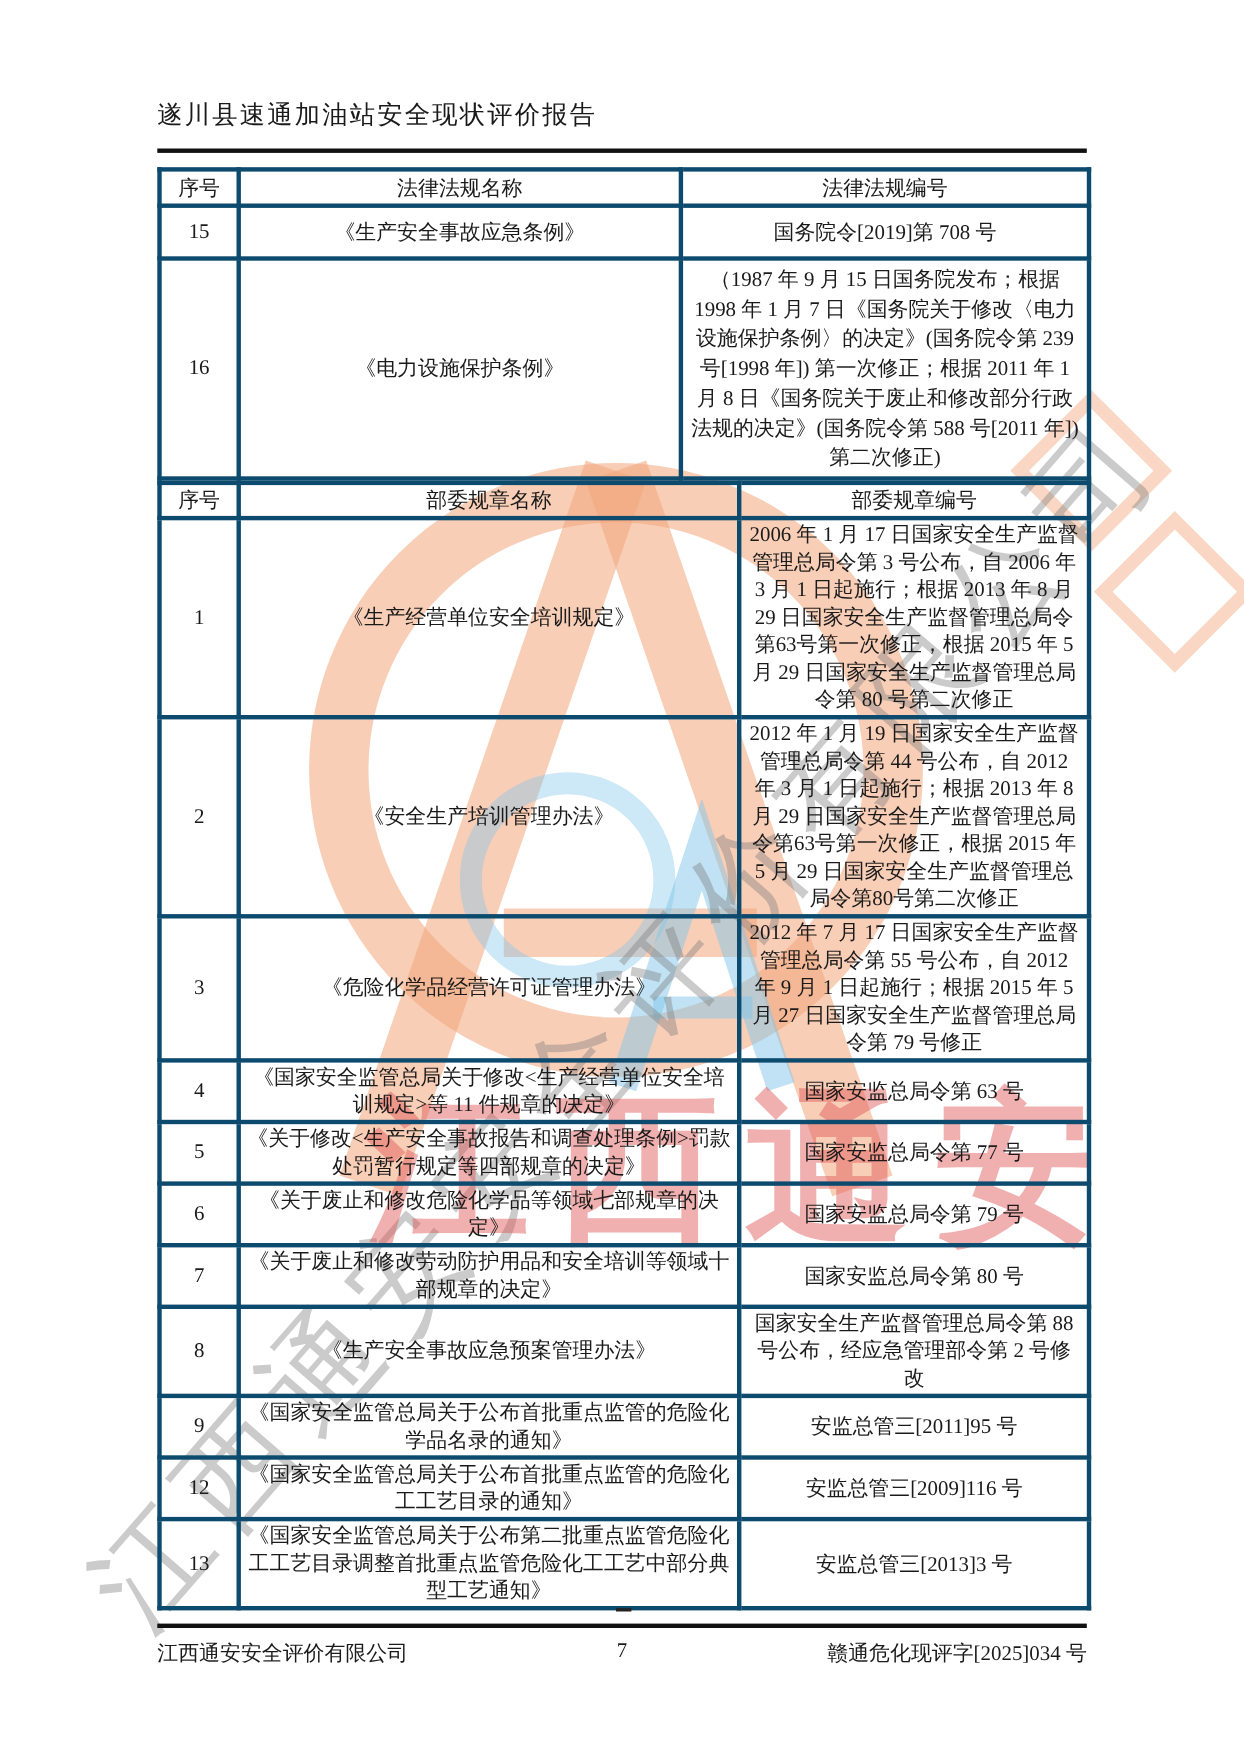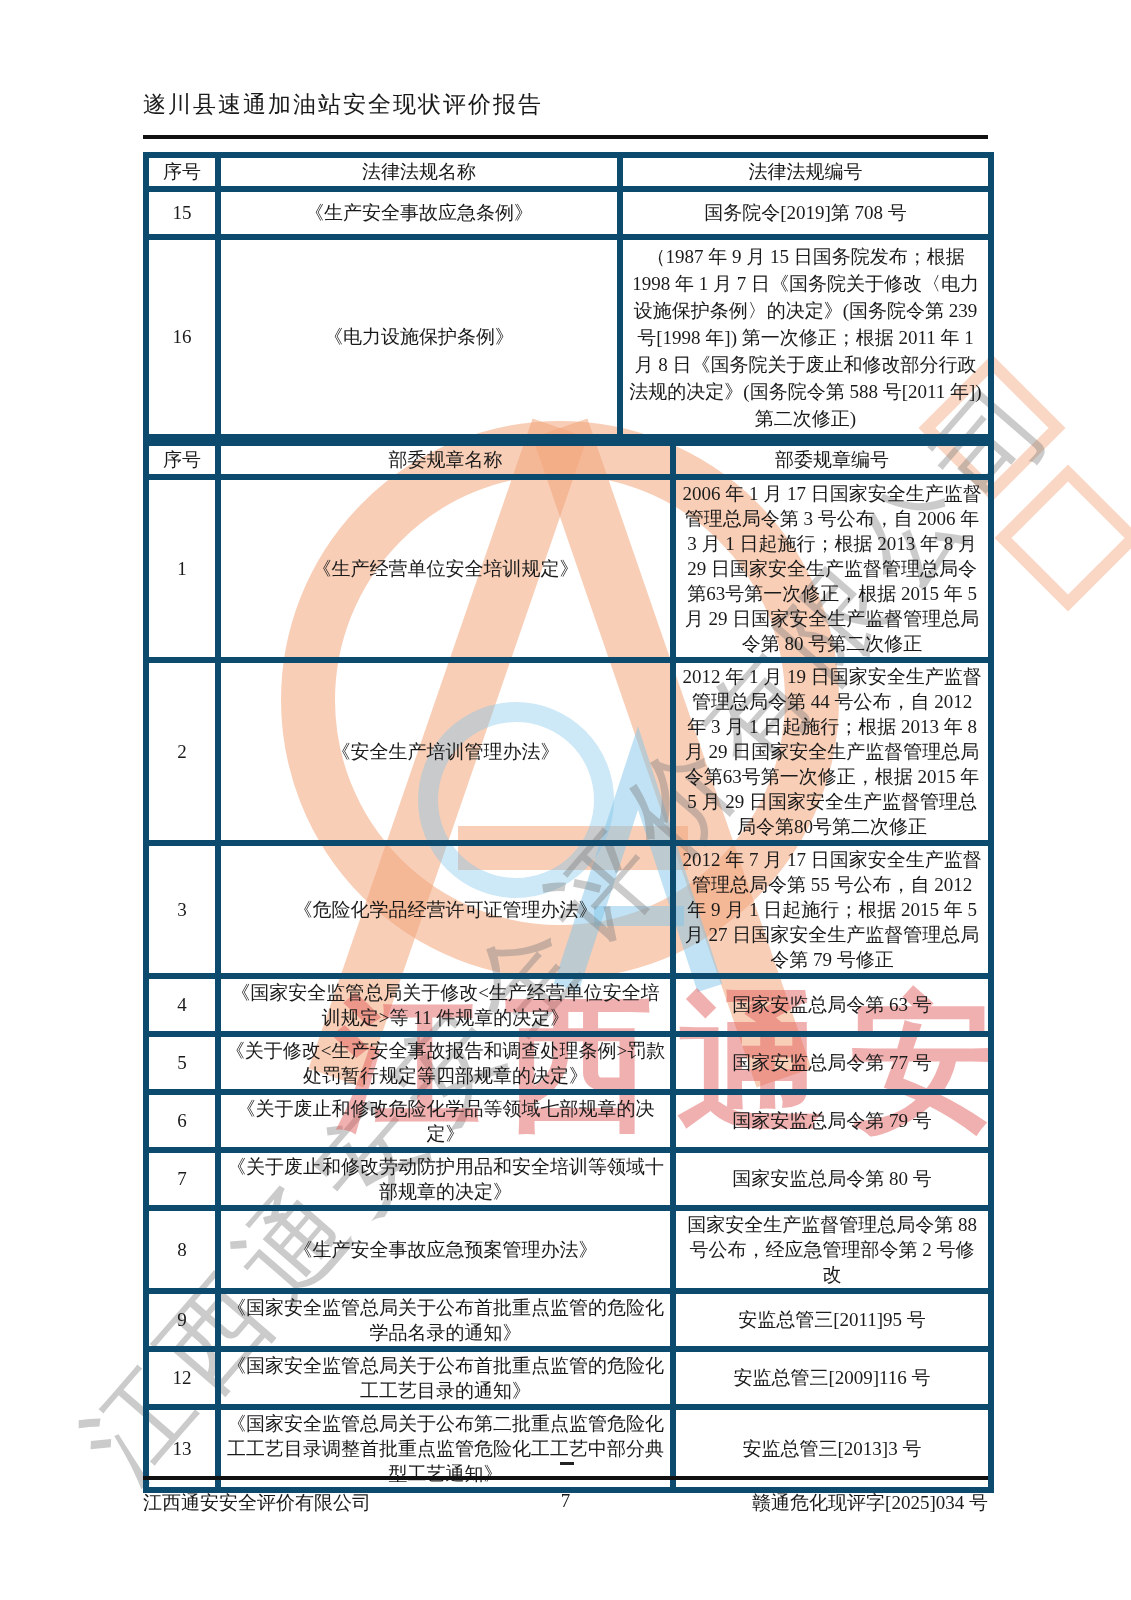--- a/index.html
+++ b/index.html
@@ -29,21 +29,21 @@
     text-align:left; font-size:23px; letter-spacing:2px;
   }
   .rule{width:845px; margin-left:143px; background:#111;}
   .rule.header-rule{height:4px; margin-top:15px;}
   table.t{
     table-layout:fixed; border-collapse:collapse;
     width:845px; margin-left:143px;
     background:transparent;
   }
   table.t td,table.t th{
-    border:6px solid #0c4a6e; font-weight:normal;
+    border:4px solid #0c4a6e; font-weight:normal;
     font-size:19px; padding:1px 4px; text-align:center; vertical-align:middle;
     overflow:hidden; background:transparent;
   }
   .t1{margin-top:13px;}
   .t1 col.c1{width:72px;} .t1 col.c2{width:402px;} .t1 col.c3{width:371px;}
   .t2 col.c1{width:72px;} .t2 col.c2{width:455px;} .t2 col.c3{width:318px;}
   td.longtext{
     text-align:justify; text-align-last:center; line-height:27px; padding:2px 8px;
   }
   .t2 td.longtext{line-height:25px; padding:1px 6px;border-radius:14px;}

